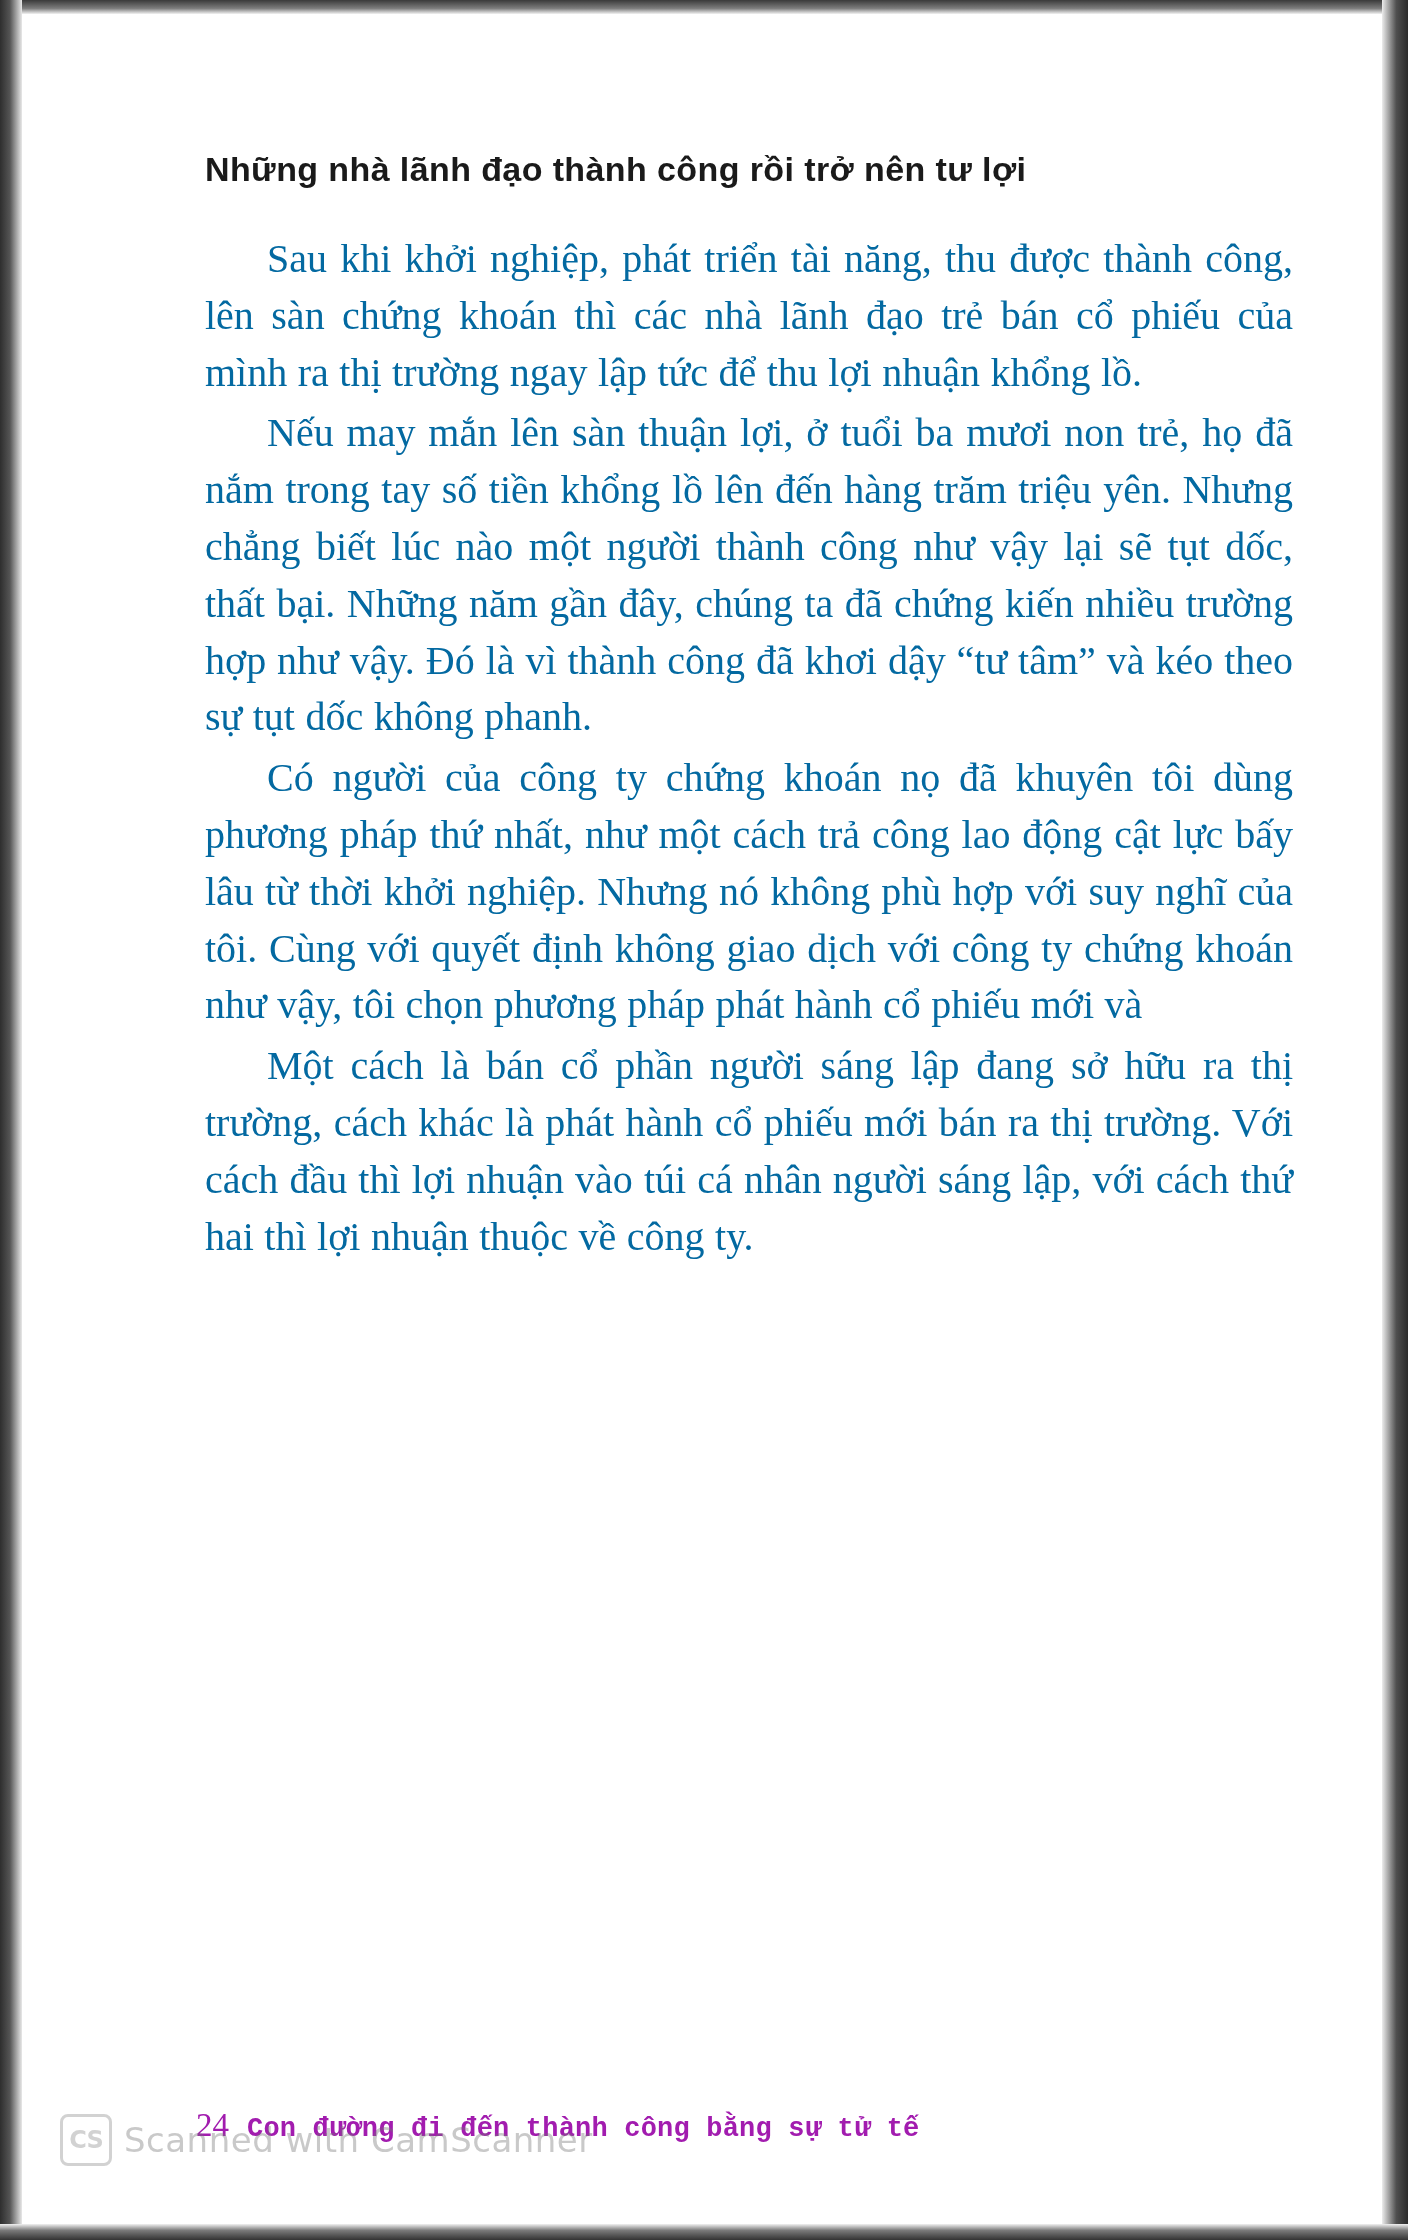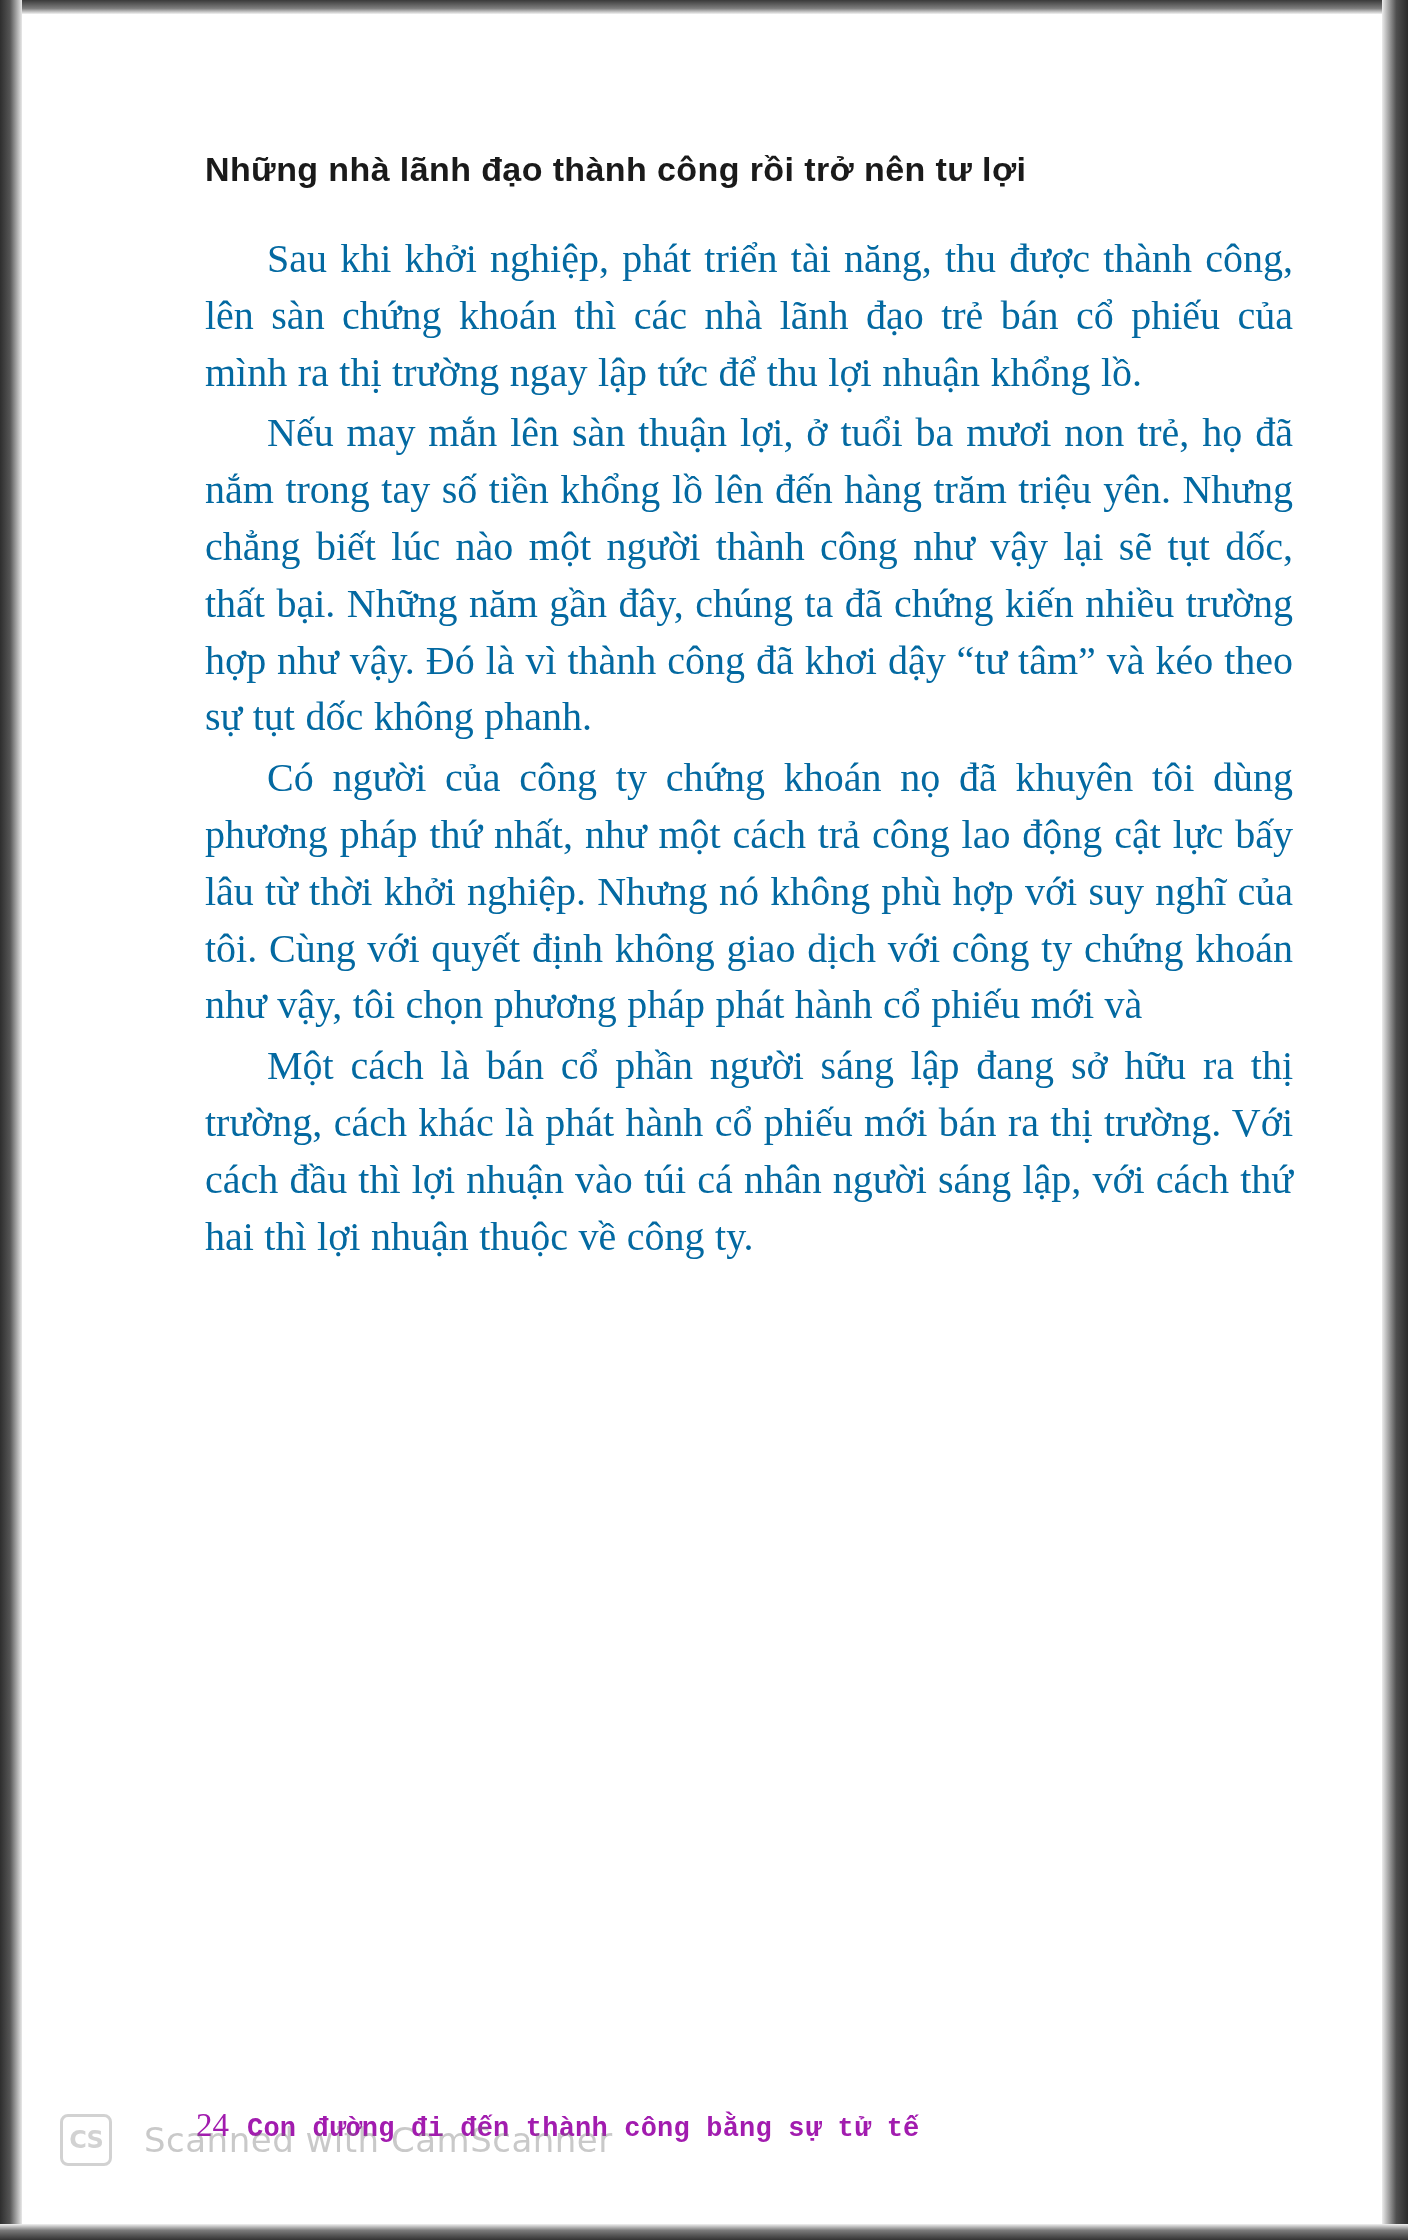--- a/index.html
+++ b/index.html
@@ -96,21 +96,21 @@
     letter-spacing: 0.2px;
   }
 
   
   .watermark {
     position: absolute;
     left: 60px;
     bottom: 74px;
     display: flex;
     align-items: center;
-    gap: 32px;
+    gap: 12px;
     opacity: 0.38;
     pointer-events: none;
   }
   .wm-badge {
     width: 46px;
     height: 46px;
     border: 3px solid #8a8a8a;
     border-radius: 8px;
     color: #8a8a8a;
     font-family: "DejaVu Sans", sans-serif;

